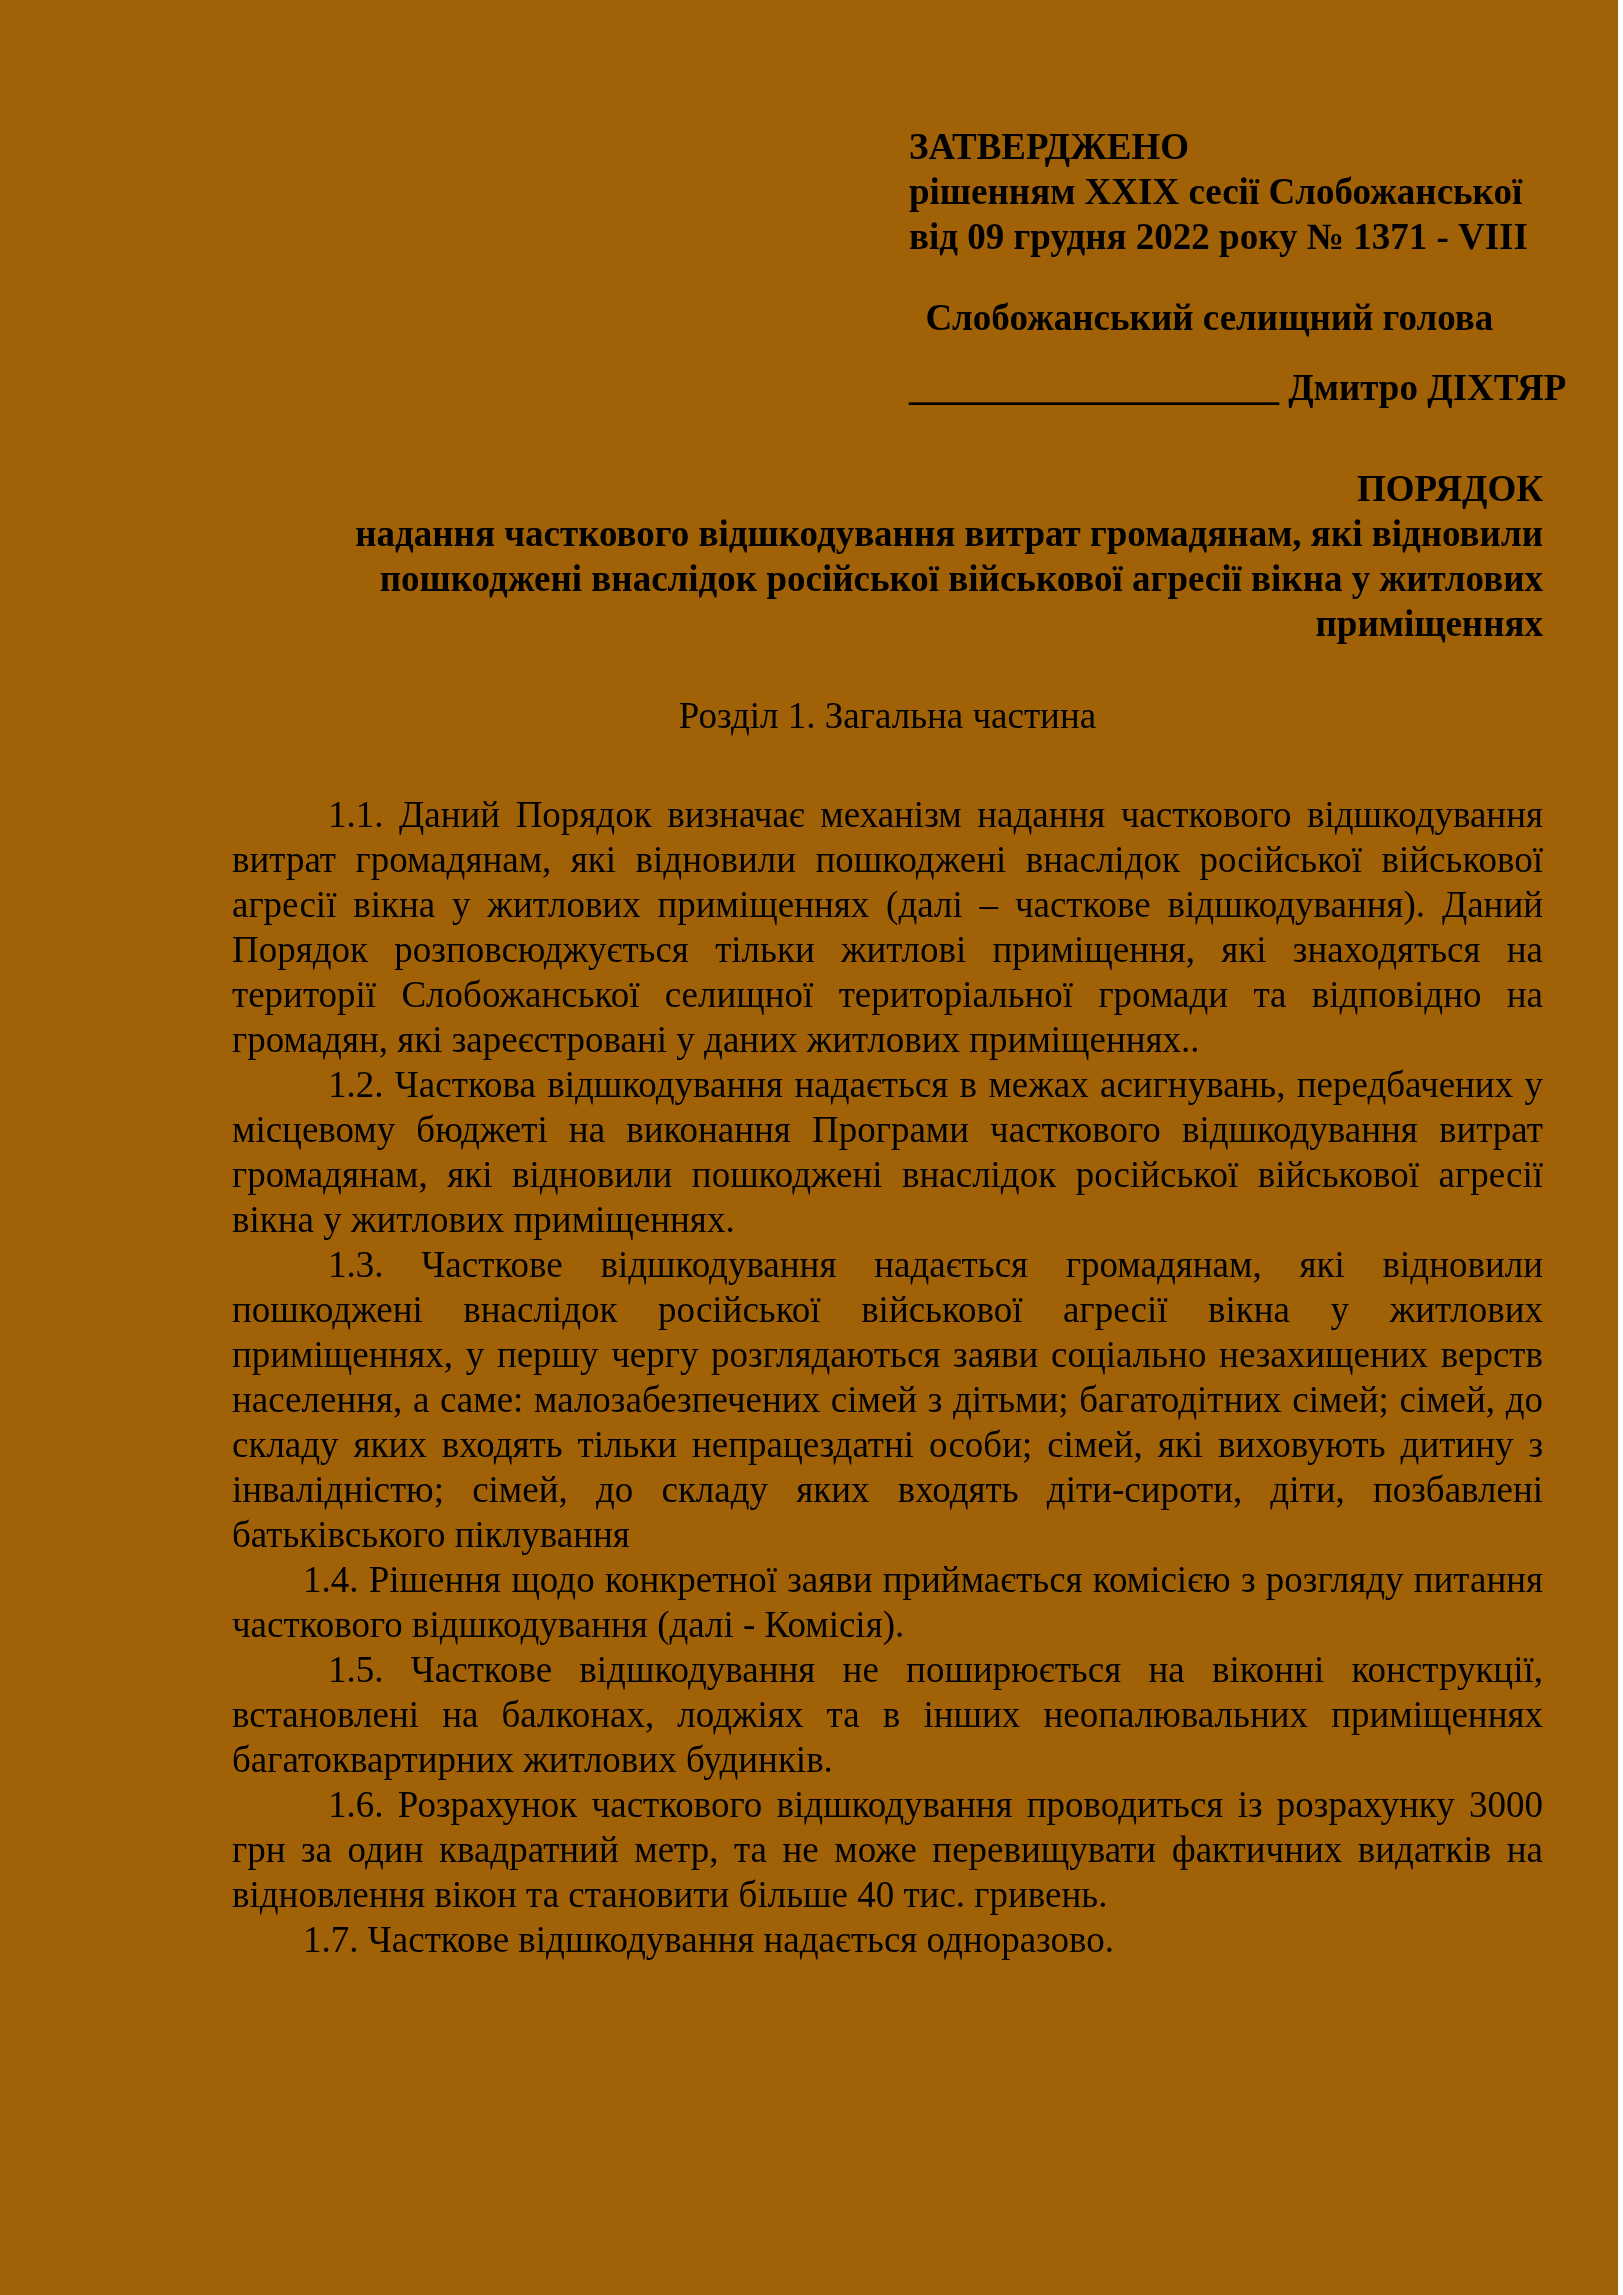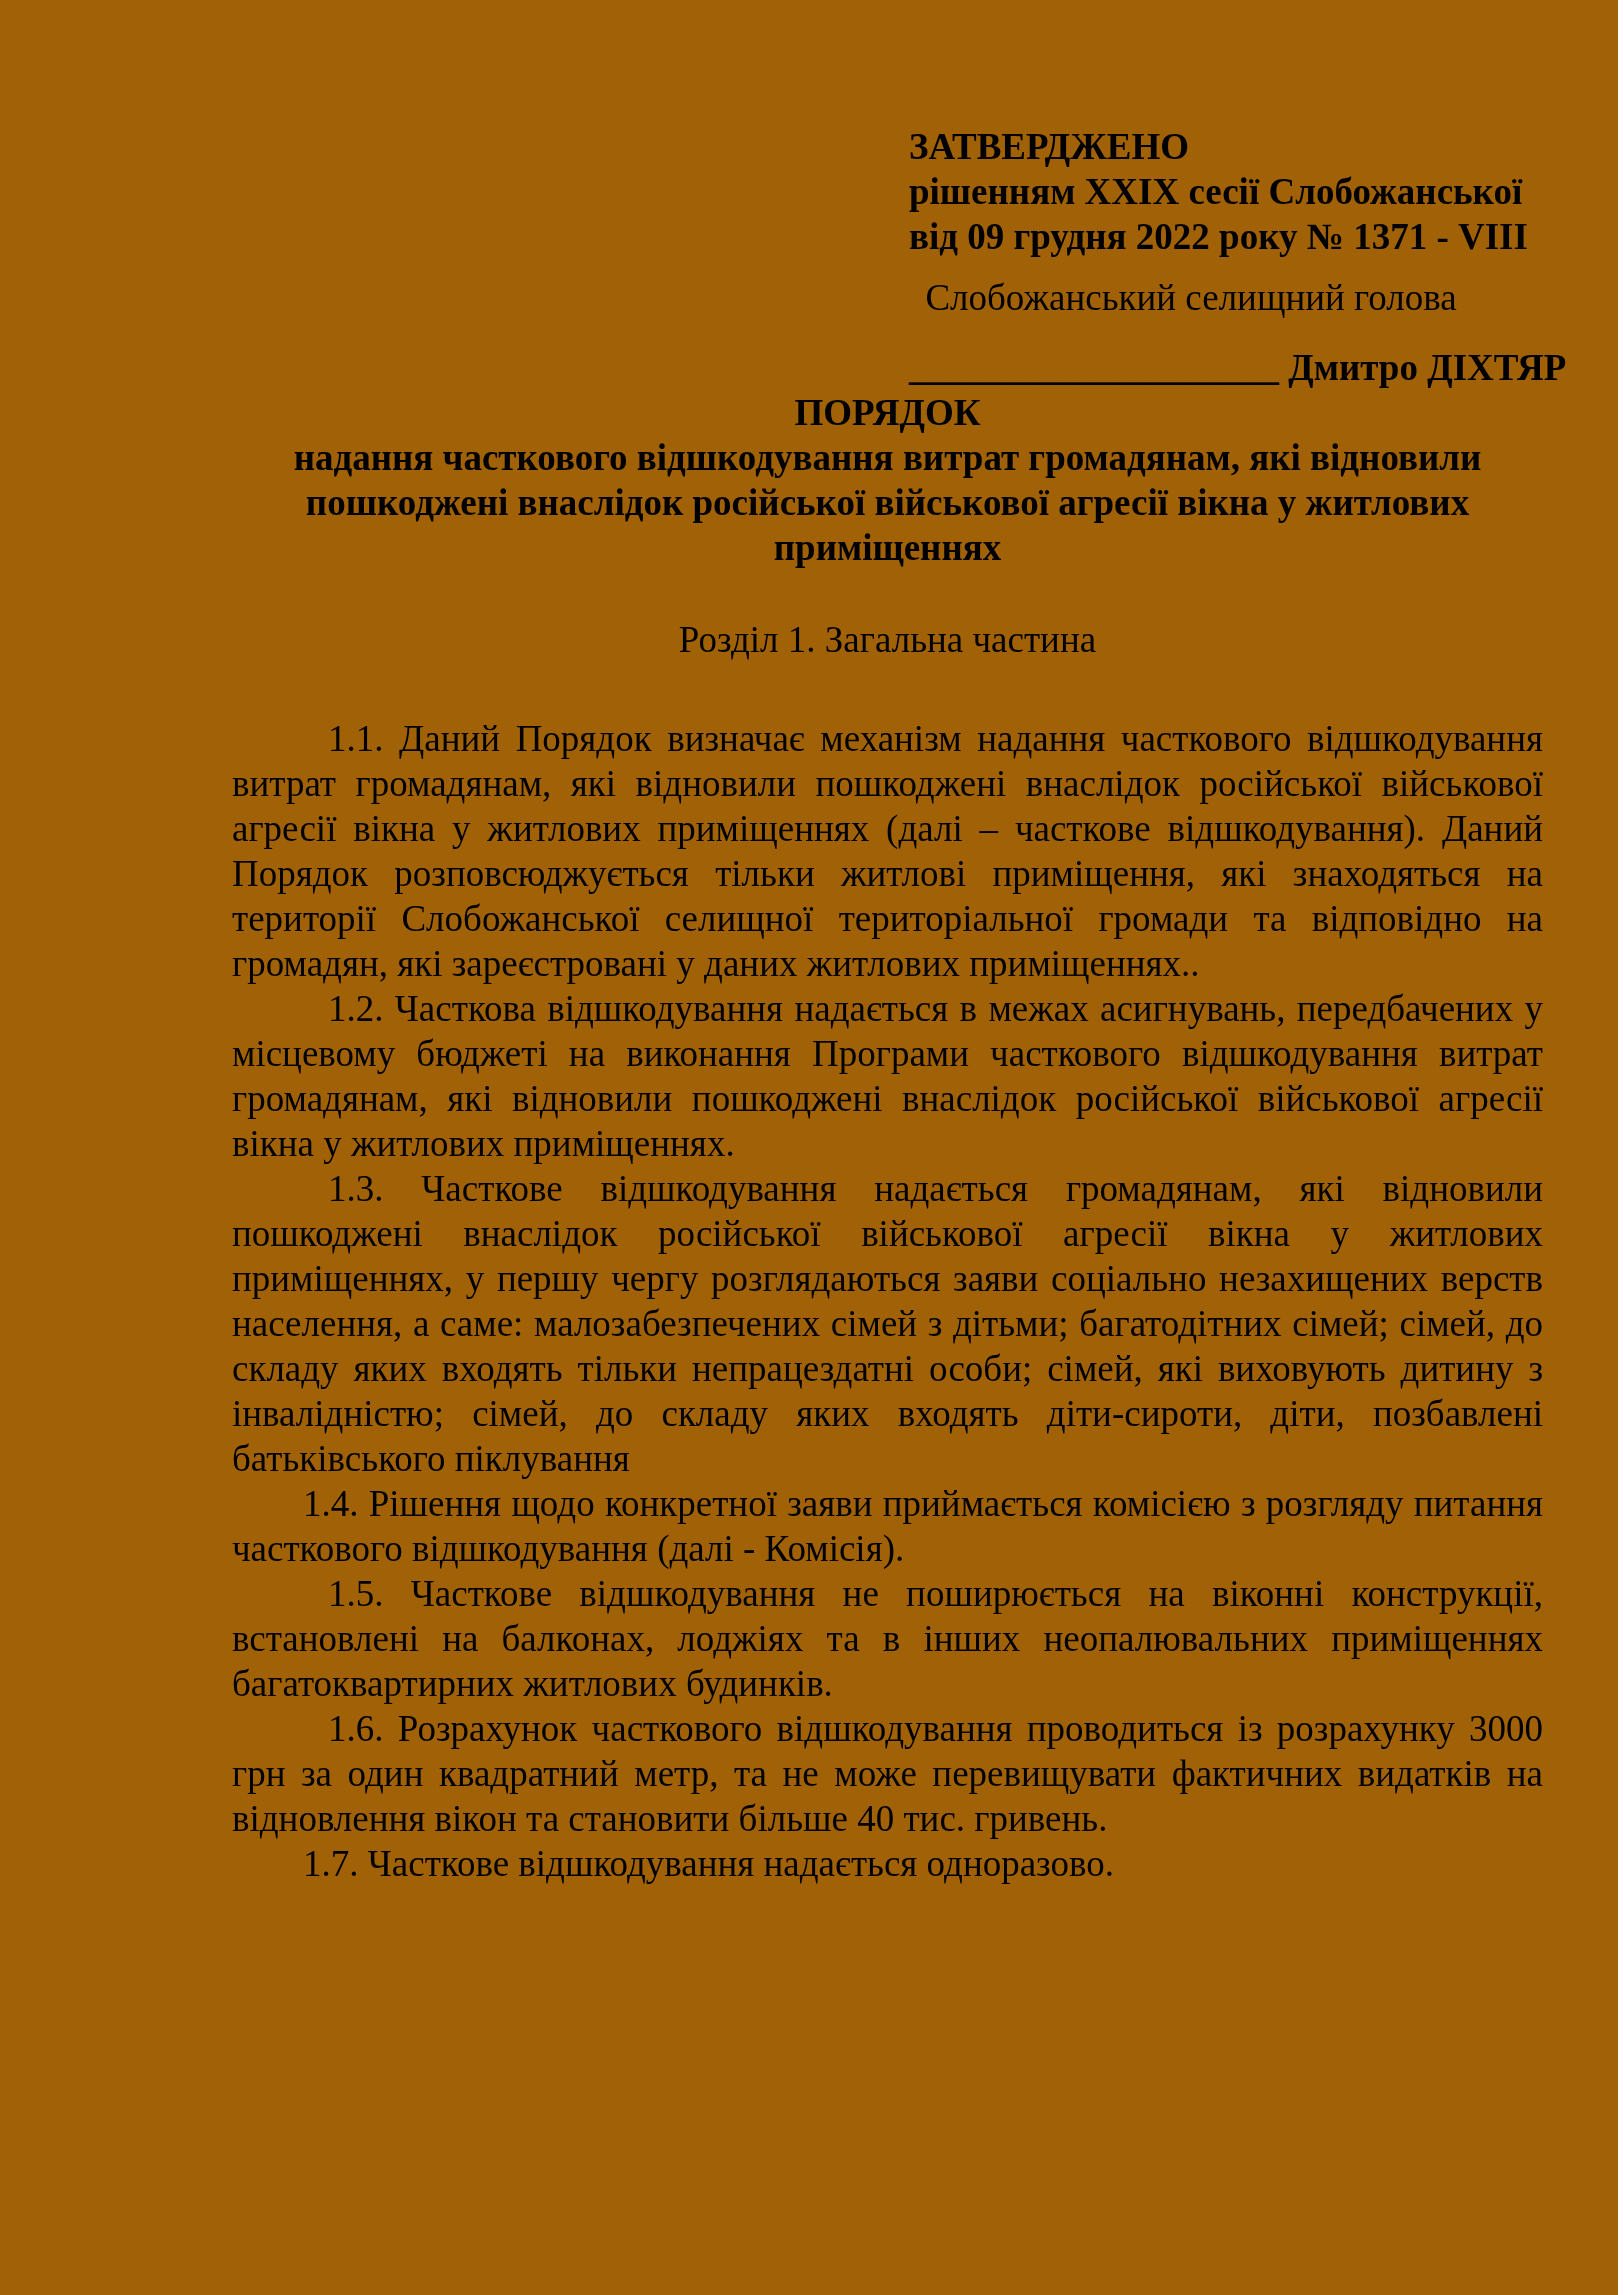--- a/index.html
+++ b/index.html
@@ -24,36 +24,37 @@
   
   .approval {
     margin-left: 677px;
     font-weight: bold;
   }
   .approval div { white-space: nowrap; }
 
   .position-line {
     margin-left: 677px;
     padding-left: 16.4px;
-    margin-top: 16px;
-    font-weight: normal;
+    margin-top: 36px;
+    font-weight: bold;
     white-space: nowrap;
   }
 
   .signature-line {
     margin-left: 677px;
     margin-top: 25px;
     font-weight: bold;
     white-space: nowrap;
   }
   .signature-line .blank { letter-spacing: 0; }
 
   
   .doc-title {
-    text-align: center;
+    margin-top: 56px;
+    text-align: right;
     font-weight: bold;
   }
   .doc-title .caption { margin-bottom: 0; }
 
   .section-heading {
     margin-top: 47px;
     text-align: center;
     font-weight: normal;
   }
 

